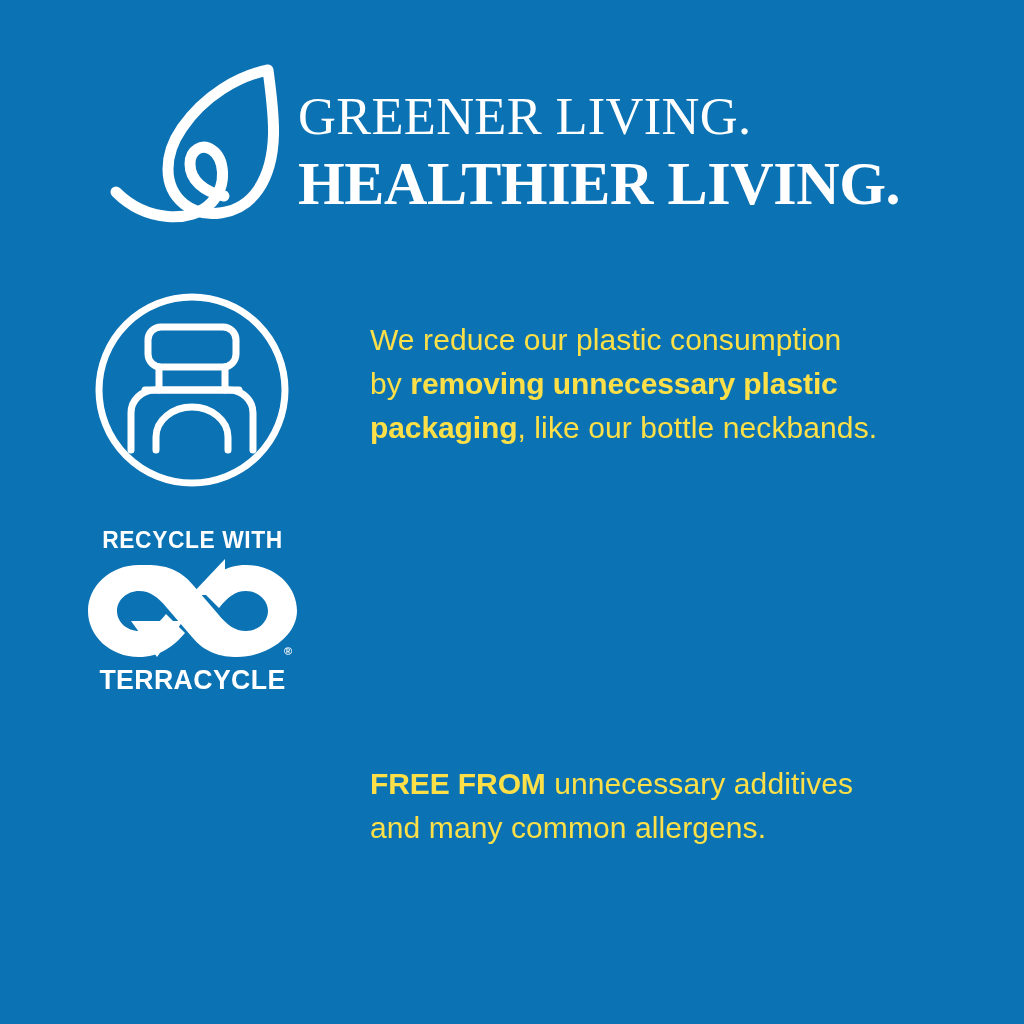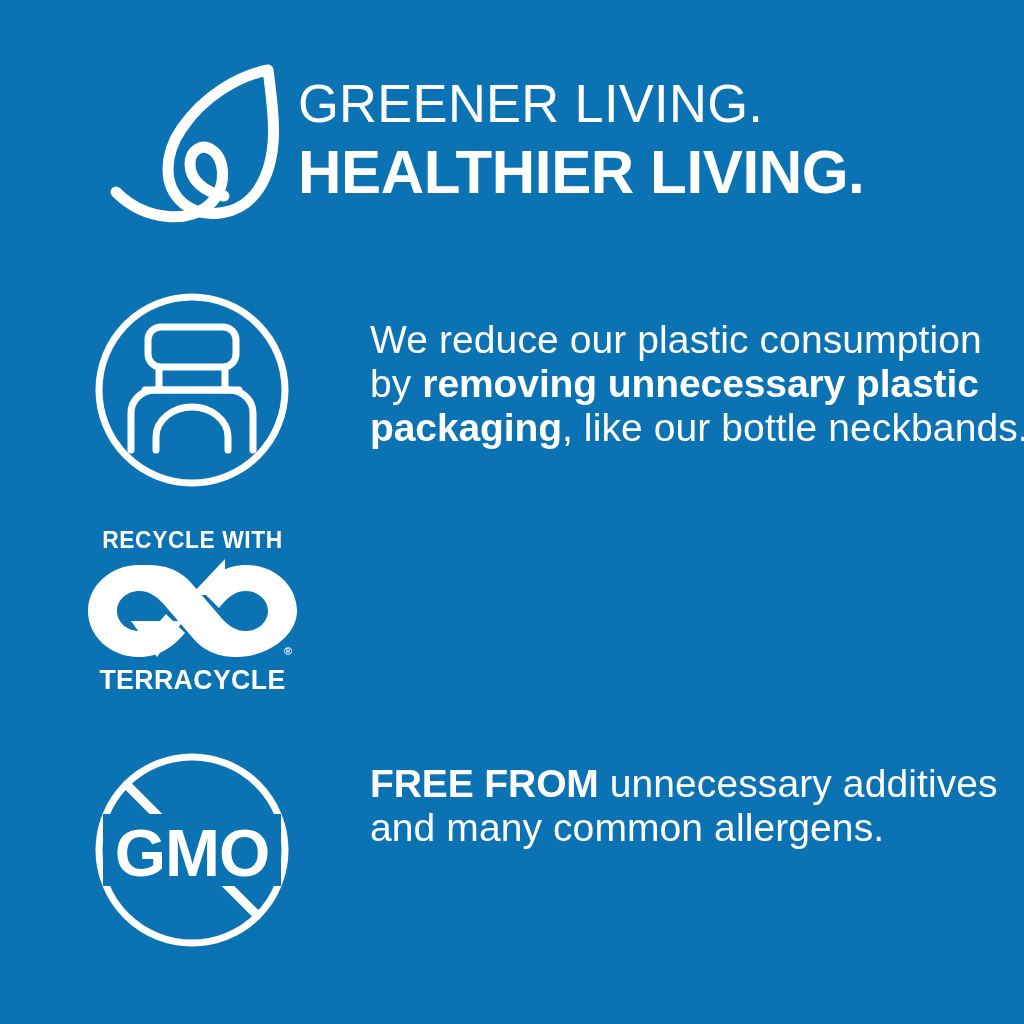--- a/index.html
+++ b/index.html
@@ -35,22 +35,23 @@
   #leaf-icon {
     position: absolute;
     left: 108px;
     top: 62px;
     width: 185px;
     height: 170px;
   }
   #header-text {
     position: absolute;
     left: 298px;
-    top: 74px;
+    top: 86px;
     width: 700px;
+    font-family: Liberation Serif, serif;
   }
   .head-line-1 {
     font-size: 53px;
     font-weight: 400;
     letter-spacing: 0.3px;
     line-height: 60px;
     white-space: nowrap;
     color: #ffffff;
     transform: scaleX(0.99);
     transform-origin: left center;
@@ -83,25 +84,25 @@
     left: 85px;
     top: 0;
     width: 215px;
     height: 200px;
   }
   .row-text {
     position: absolute;
     left: 370px;
     top: 0;
     width: 620px;
-    font-size: 39px;
+    font-size: 30px;
     font-weight: 400;
     line-height: 44px;
     letter-spacing: 0.1px;
-    color: #ffffff;
+    color: #fde047;
   }
   .row-text b {
     font-weight: 700;
     letter-spacing: -0.1px;
   }
   .row-text .ln { display: block; white-space: nowrap; }
 
   #row-plastic    .row-text { top: 28px; }
   #row-terracycle .row-text { top: 28px; }
   #row-gmo        .row-text { top: 12px; }
@@ -263,30 +264,20 @@
 
       <div id="tc-bottom-text">TERRACYCLE</div>
     </div>
 
     <div class="row-text">
       </div>
   </div>
 
   <div class="row" id="row-gmo">
 
-    <div class="row-icon">
-      <svg viewBox="0 0 215 200" width="215" height="200">
-        <circle cx="107" cy="100" r="93" fill="none" stroke="#ffffff" stroke-width="7"></circle>
-
-        <line x1="42" y1="35" x2="172" y2="165" stroke="#ffffff" stroke-width="9" stroke-linecap="round"></line>
-
-        <rect x="18" y="64" width="178" height="72" fill="#0b72b4"></rect>
-        <text x="107" y="126" text-anchor="middle" font-family="Liberation Sans, sans-serif" font-size="66" font-weight="700" fill="#ffffff" letter-spacing="-1">GMO</text>
-      </svg>
-    </div>
 
     <div class="row-text">
         <span class="ln"><b>FREE FROM</b><span> unnecessary additives</span></span>
         <span class="ln"><span>and many common allergens.</span></span>
       </div>
   </div>
 
 </div>
 
 </body></html>

